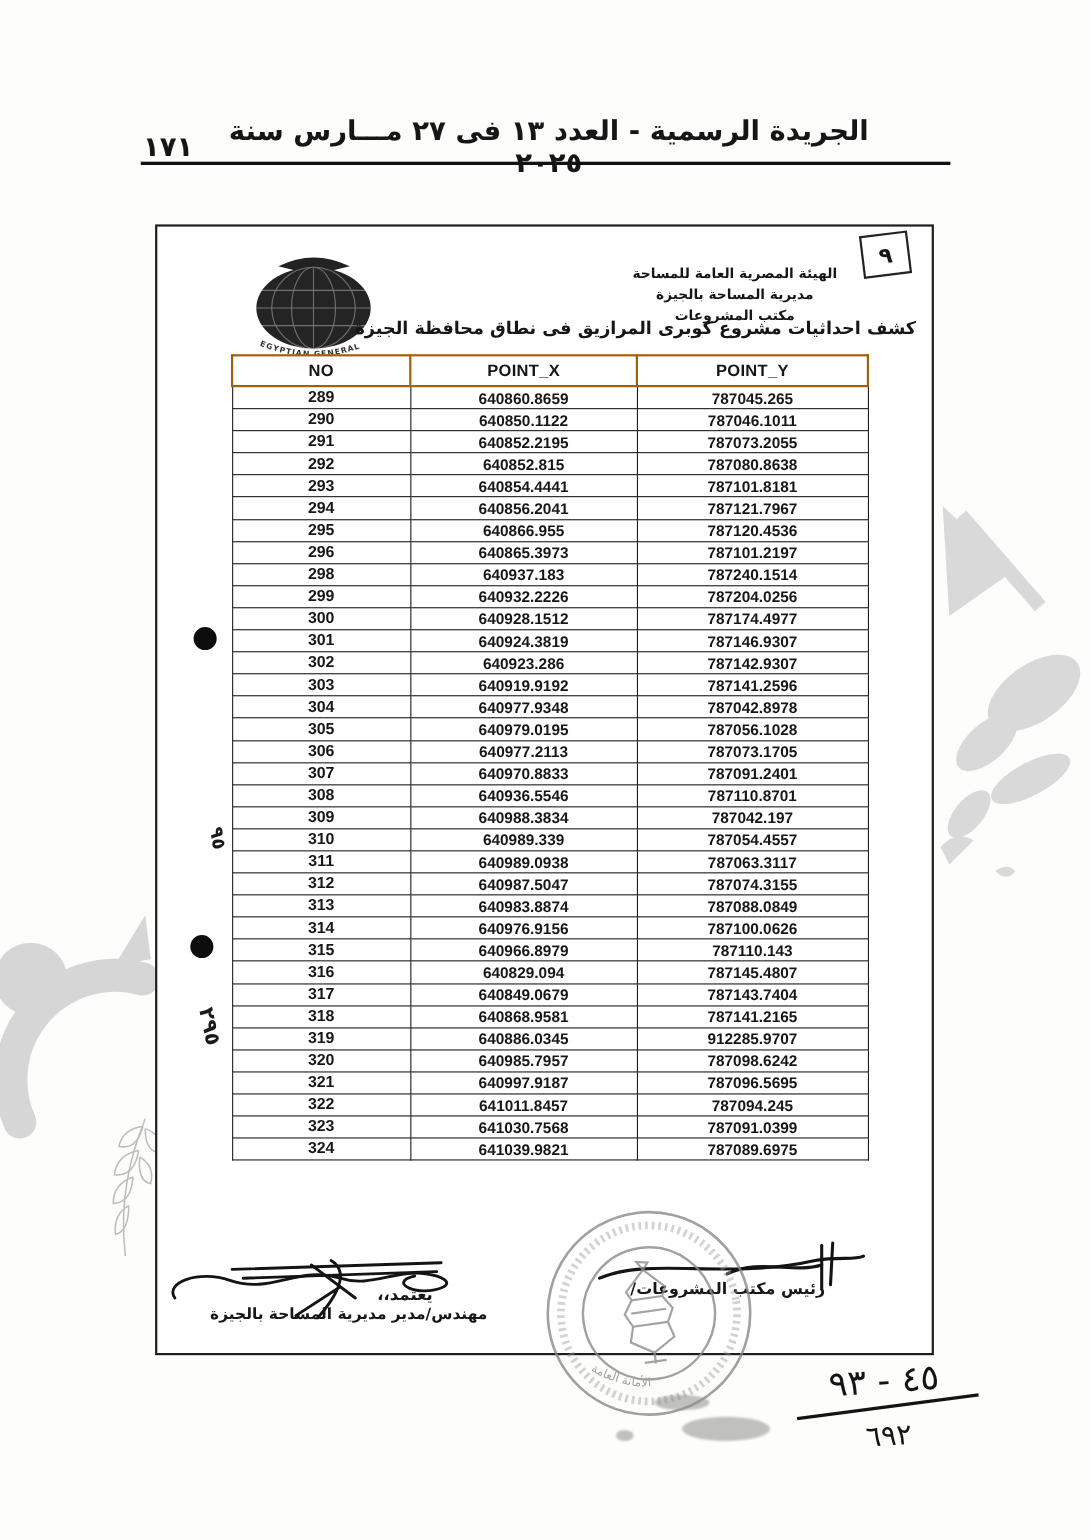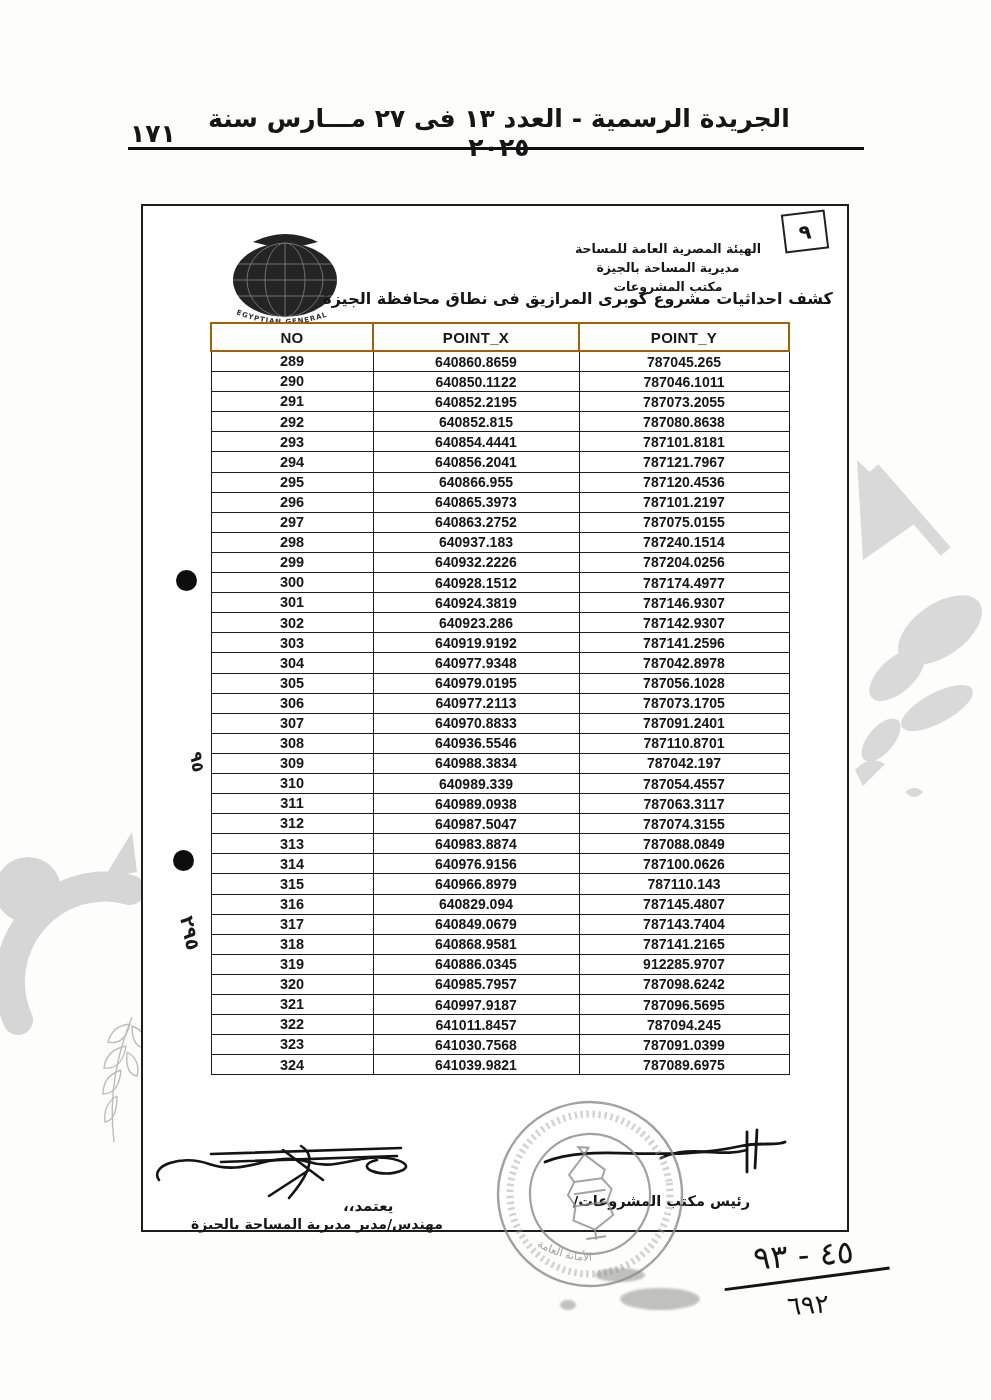--- a/index.html
+++ b/index.html
@@ -49,21 +49,21 @@
   }
   table.coords td{
     border:1.6px solid #1c1c1c;height:19.1px;padding:0;text-align:center;
     font-size:14px;font-weight:600;line-height:1;background:transparent;
   }
   table.coords td:first-child{font-weight:bold;font-size:14.5px;}
   
   .punch-dot{position:absolute;width:21px;height:21px;border-radius:50%;background:#0d0d0d;}
   .margin-note{position:absolute;font-size:17px;font-weight:bold;direction:rtl;color:#1a1a1a;}
   
-  .sig-label{position:absolute;direction:rtl;font-weight:bold;white-space:nowrap;margin-top:29px;}
+  .sig-label{position:absolute;direction:rtl;font-weight:bold;white-space:nowrap;}
   .smudge{position:absolute;border-radius:50%;background:#8f8f8f;opacity:.55;filter:blur(1px);}
 </style>
 </head>
 <body>
 
 <svg class="wm" style="left:0;top:820px;" width="150" height="260" viewBox="0 0 150 260">
   <circle cx="28" cy="70" r="33" fill="#d6d6d6"></circle>
   <path d="M132,12 L104,58 L137,52 Z" fill="#d6d6d6"></path>
   <path d="M130,70 A95 95 0 0 0 18,200" fill="none" stroke="#d6d6d6" stroke-width="30" stroke-linecap="round"></path>
 </svg>
@@ -174,25 +174,20 @@
           <td>295</td>
           <td>640866.955</td>
           <td>787120.4536</td>
         </tr>
         <tr>
           <td>296</td>
           <td>640865.3973</td>
           <td>787101.2197</td>
         </tr>
         <tr>
-          <td>297</td>
-          <td>640863.2752</td>
-          <td>787075.0155</td>
-        </tr>
-        <tr>
           <td>298</td>
           <td>640937.183</td>
           <td>787240.1514</td>
         </tr>
         <tr>
           <td>299</td>
           <td>640932.2226</td>
           <td>787204.0256</td>
         </tr>
         <tr>

